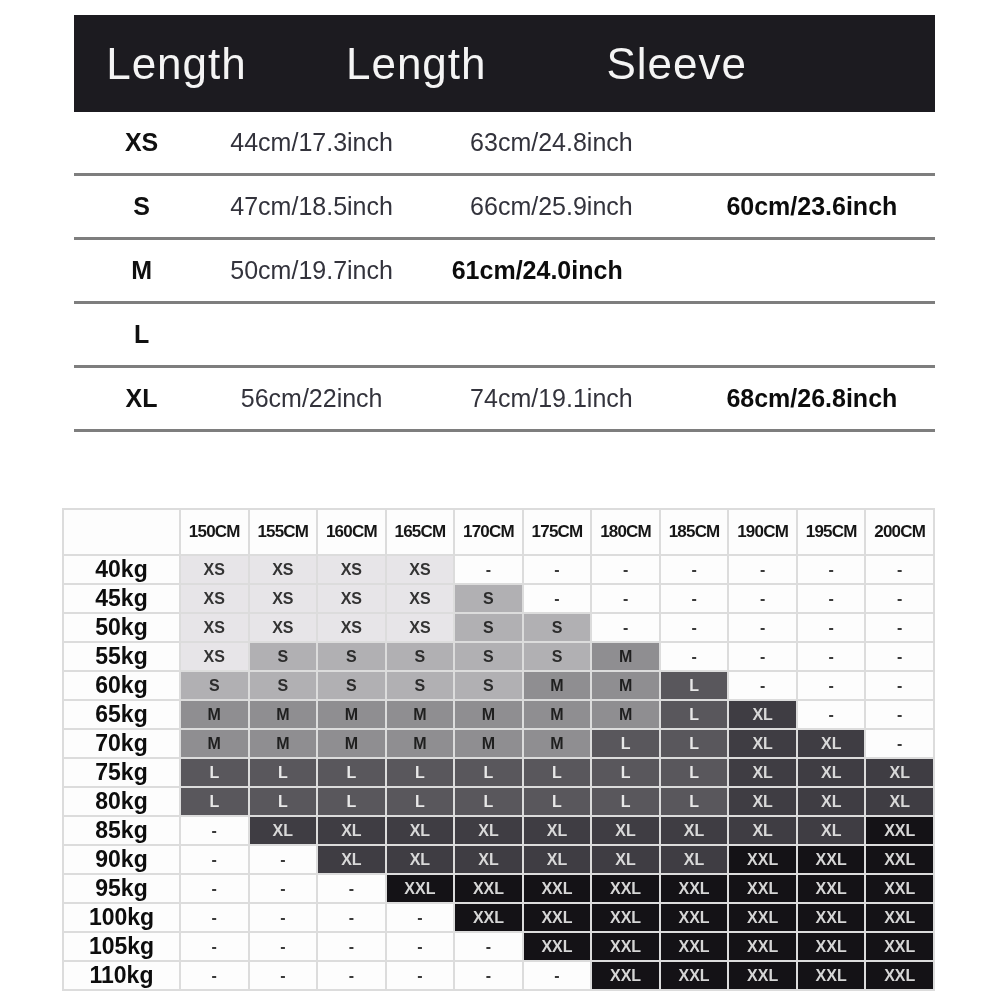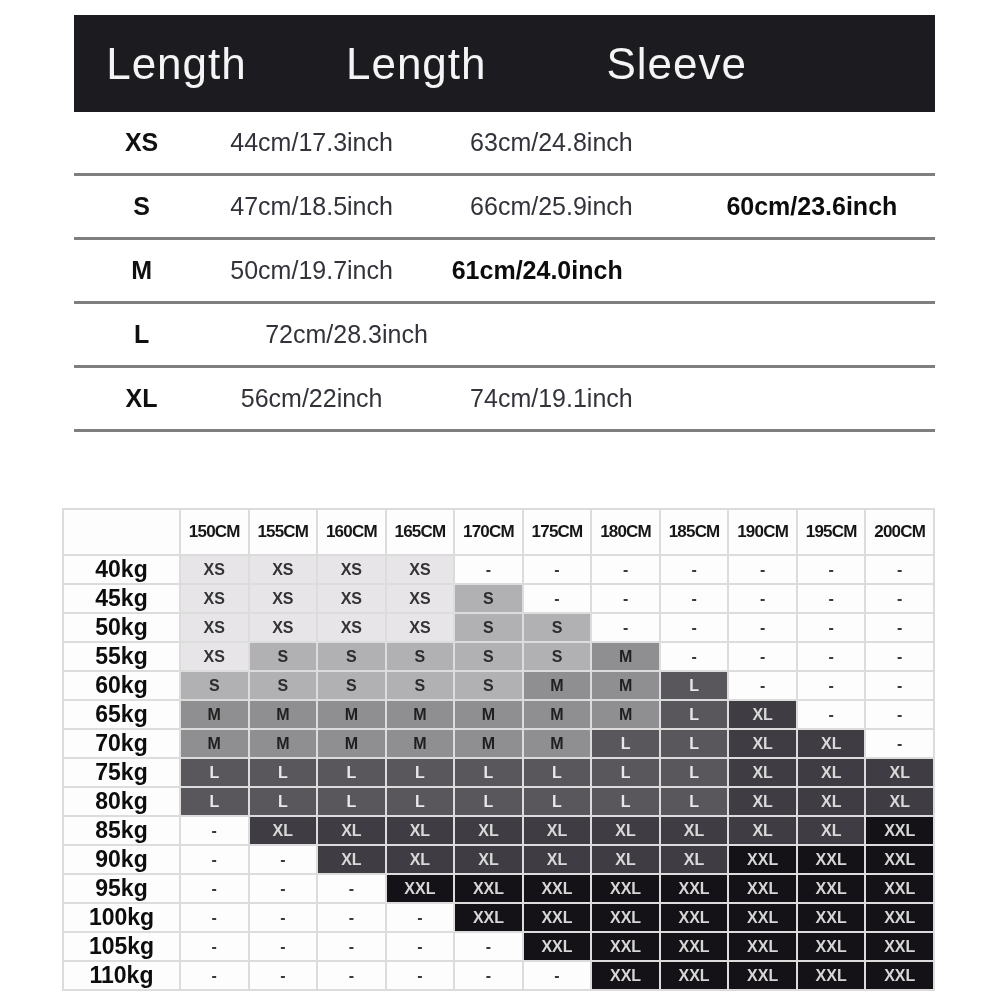--- a/index.html
+++ b/index.html
@@ -105,26 +105,26 @@
         <div class="m-col-length m-cell-length">66cm/25.9inch</div>
         <div class="m-col-sleeve m-cell-sleeve">60cm/23.6inch</div>
       </div>
       <div class="m-row">
         <div class="m-col-size m-cell-size">M</div>
         <div class="m-col-width m-cell-width">50cm/19.7inch</div>
         <div class="m-col-sleeve m-cell-sleeve">61cm/24.0inch</div>
       </div>
       <div class="m-row">
         <div class="m-col-size m-cell-size">L</div>
-        <div class="m-col-length m-cell-length">72cm/28.3inch</div>
       </div>
       <div class="m-row">
         <div class="m-col-size m-cell-size">XL</div>
         <div class="m-col-width m-cell-width">56cm/22inch</div>
         <div class="m-col-length m-cell-length">74cm/19.1inch</div>
+        <div class="m-col-sleeve m-cell-sleeve">68cm/26.8inch</div>
       </div>
     </div>
 </div>
 
 <div class="size-matrix" id="size-matrix">
     <div class="sm-cell sm-corner"></div>
     <div class="sm-cell sm-height-header">150CM</div>
     <div class="sm-cell sm-height-header">155CM</div>
     <div class="sm-cell sm-height-header">160CM</div>
     <div class="sm-cell sm-height-header">165CM</div>

